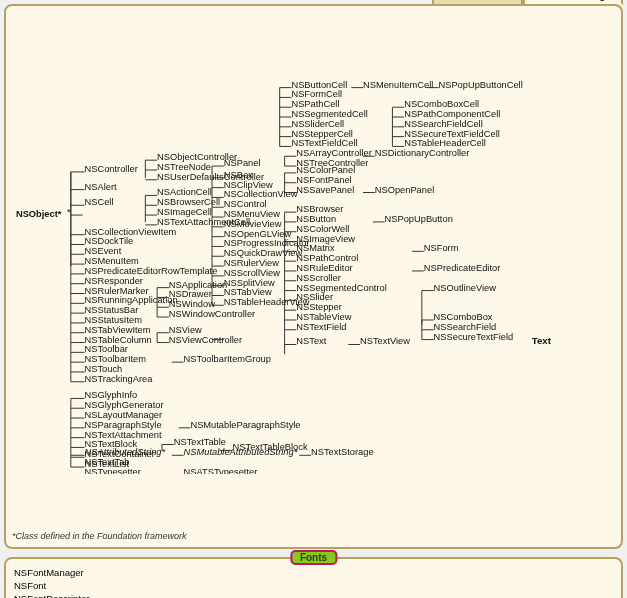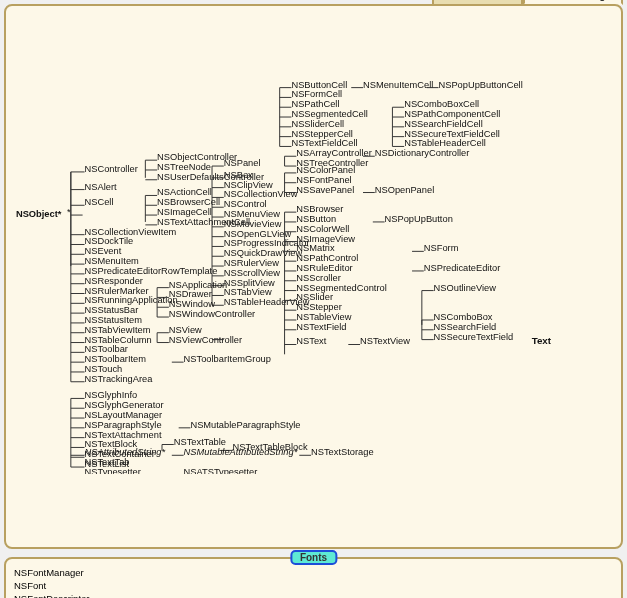--- a/index.html
+++ b/index.html
@@ -71,22 +71,22 @@
       background: #fdf8e8;
       margin-top: 6px;
       padding: 4px 8px 6px 8px;
       position: relative;
     }
     .fonts-box-title {
       position: absolute;
       top: -9px;
       left: 50%;
       transform: translateX(-50%);
-      background: #5eead4;
-      border: 2px solid #1d4ed8;
+      background: #84cc16;
+      border: 2px solid #be185d;
       border-radius: 5px;
       padding: 0 8px;
       font-weight: bold;
       font-size: 10px;
       color: #333;
     }
     .fonts-content {
       margin-top: 4px;
       font-size: 9.5px;
       line-height: 1.35;
@@ -475,20 +475,21 @@
             <text x="74" y="463">NSTypesetter</text>
 
             <text x="175" y="463">NSATSTypesetter</text>
             <line class="connector" x1="163" y1="463" x2="175" y2="463"></line>
 
             <line class="connector" x1="204" y1="325" x2="216" y2="325"></line>
 
           </svg>
         </div>
 
+        <div class="footnote">*Class defined in the Foundation framework</div>
       </div>
     </div>
 
     <div class="fonts-box" style="margin-top:8px;">
       <div class="fonts-box-title">Fonts</div>
       <div class="fonts-content">
         <div>NSFontManager</div>
         <div>NSFont</div>
         <div>NSFontDescriptor</div>
       </div>

